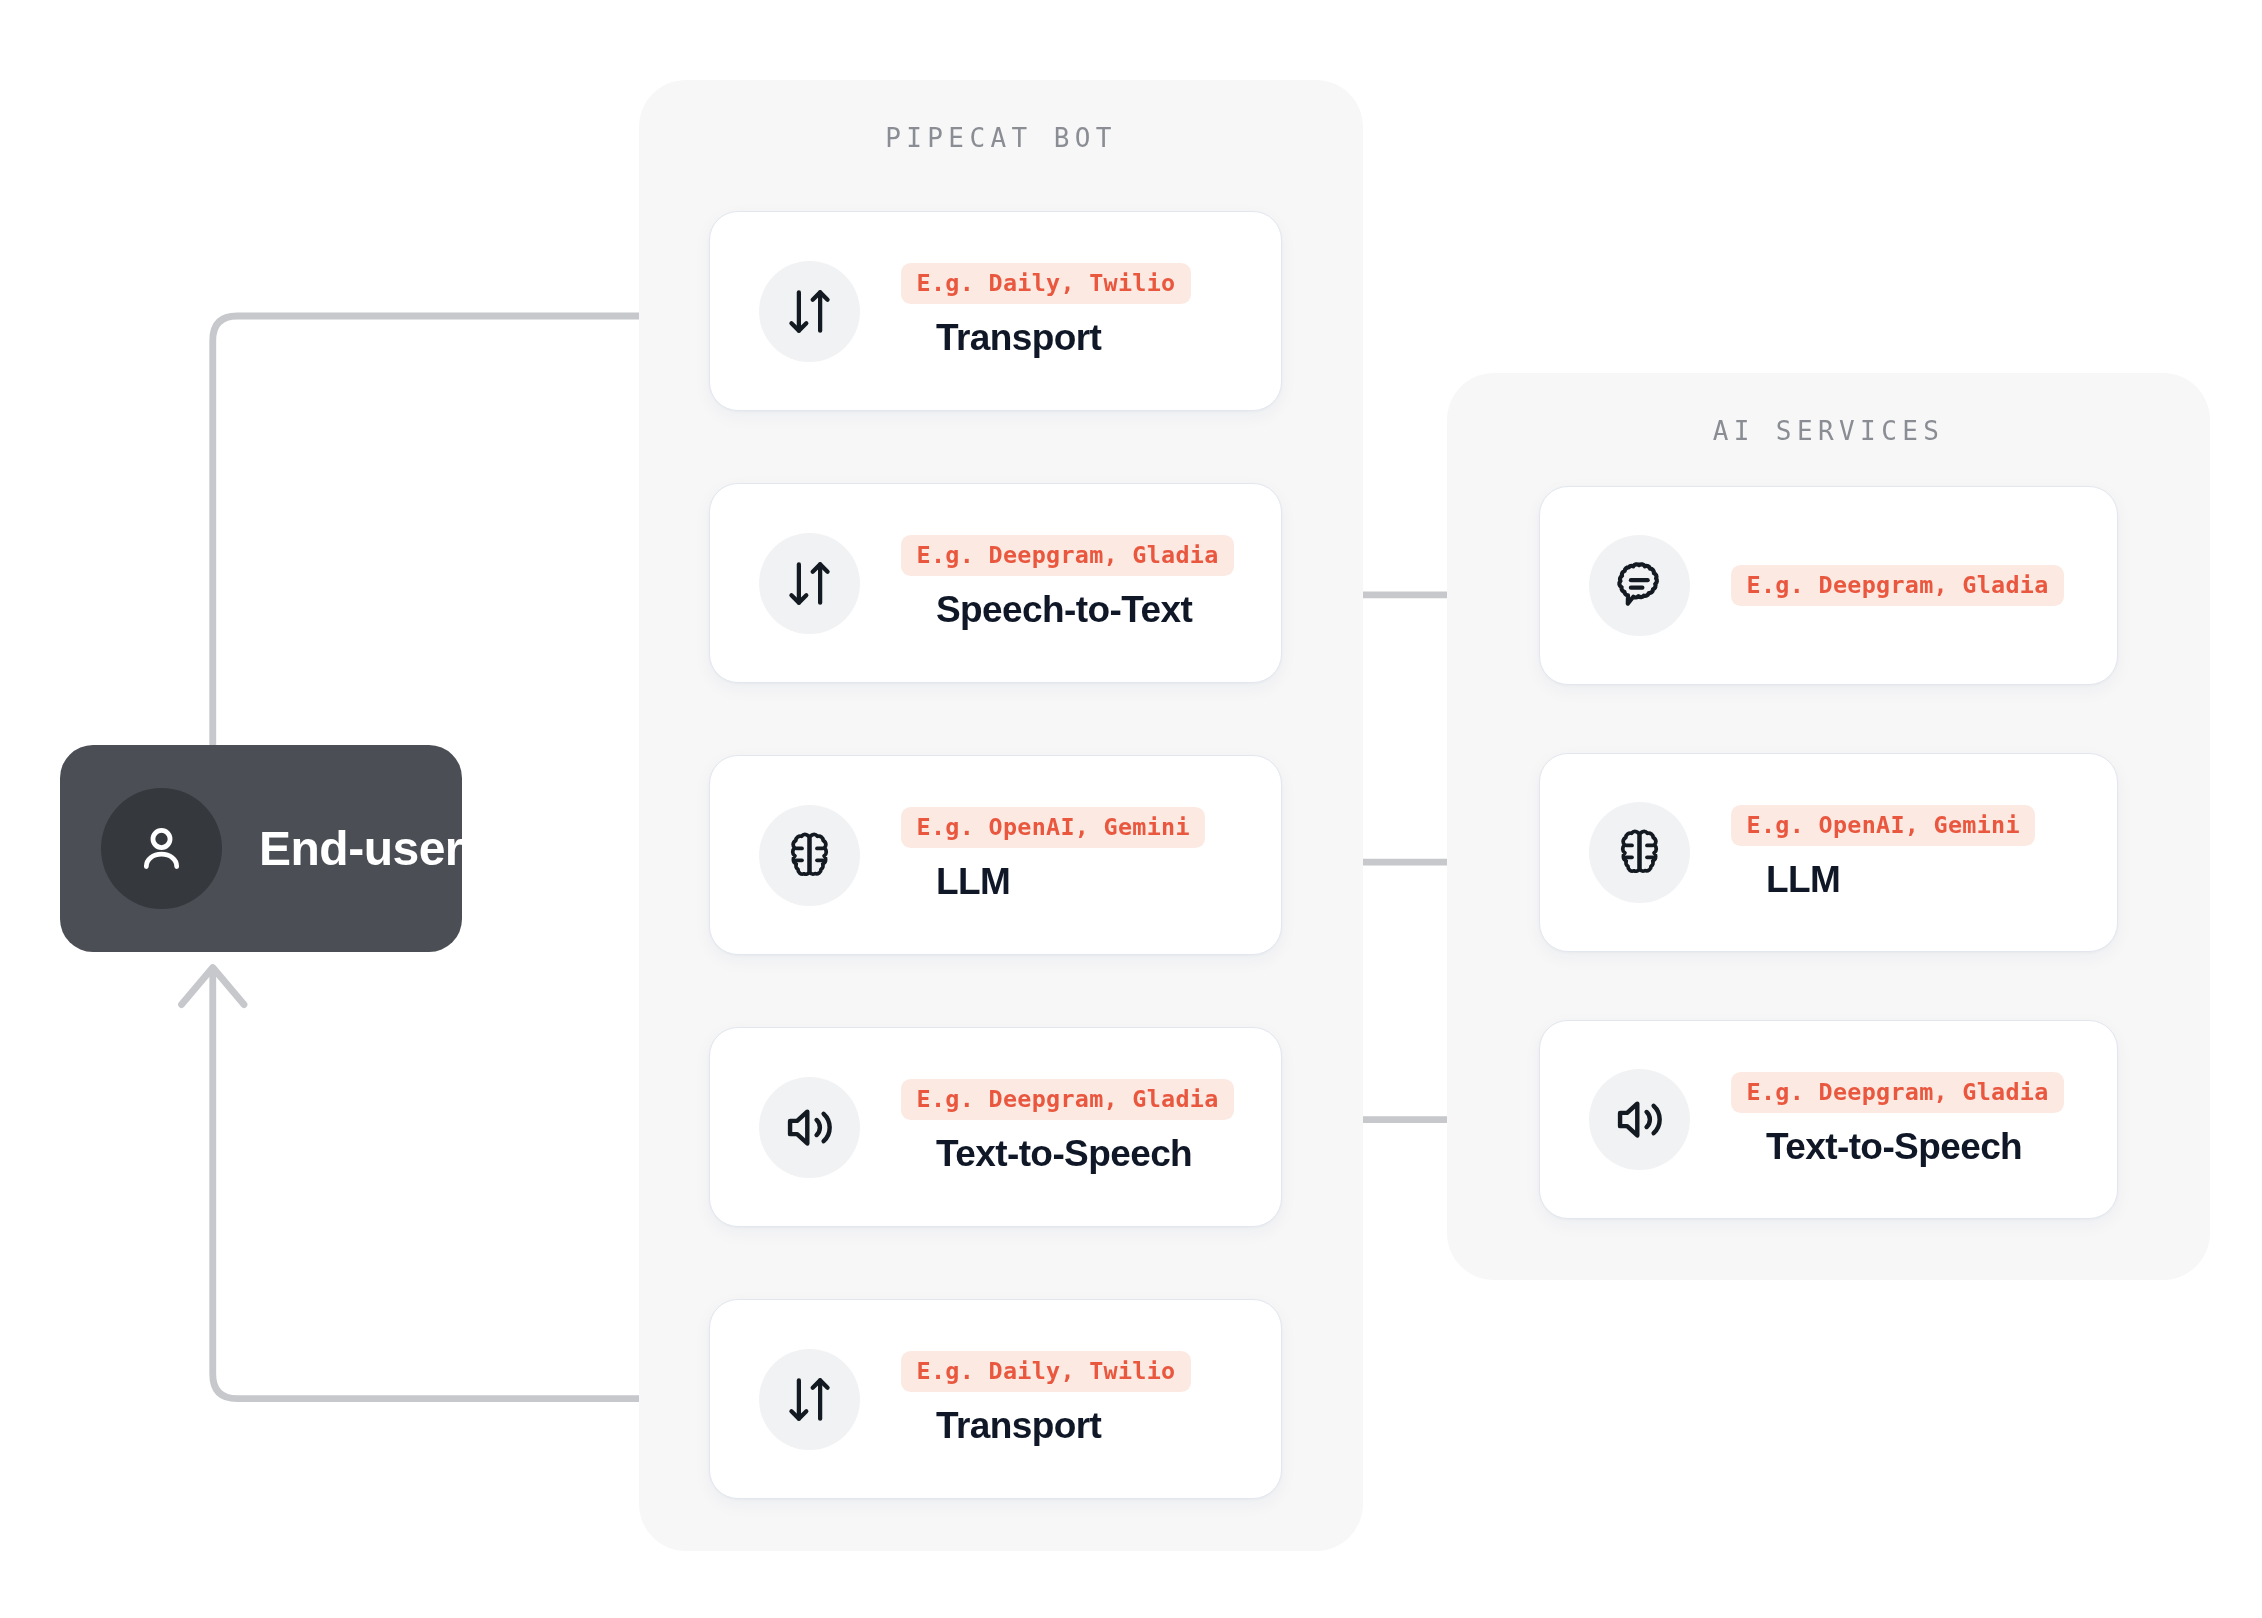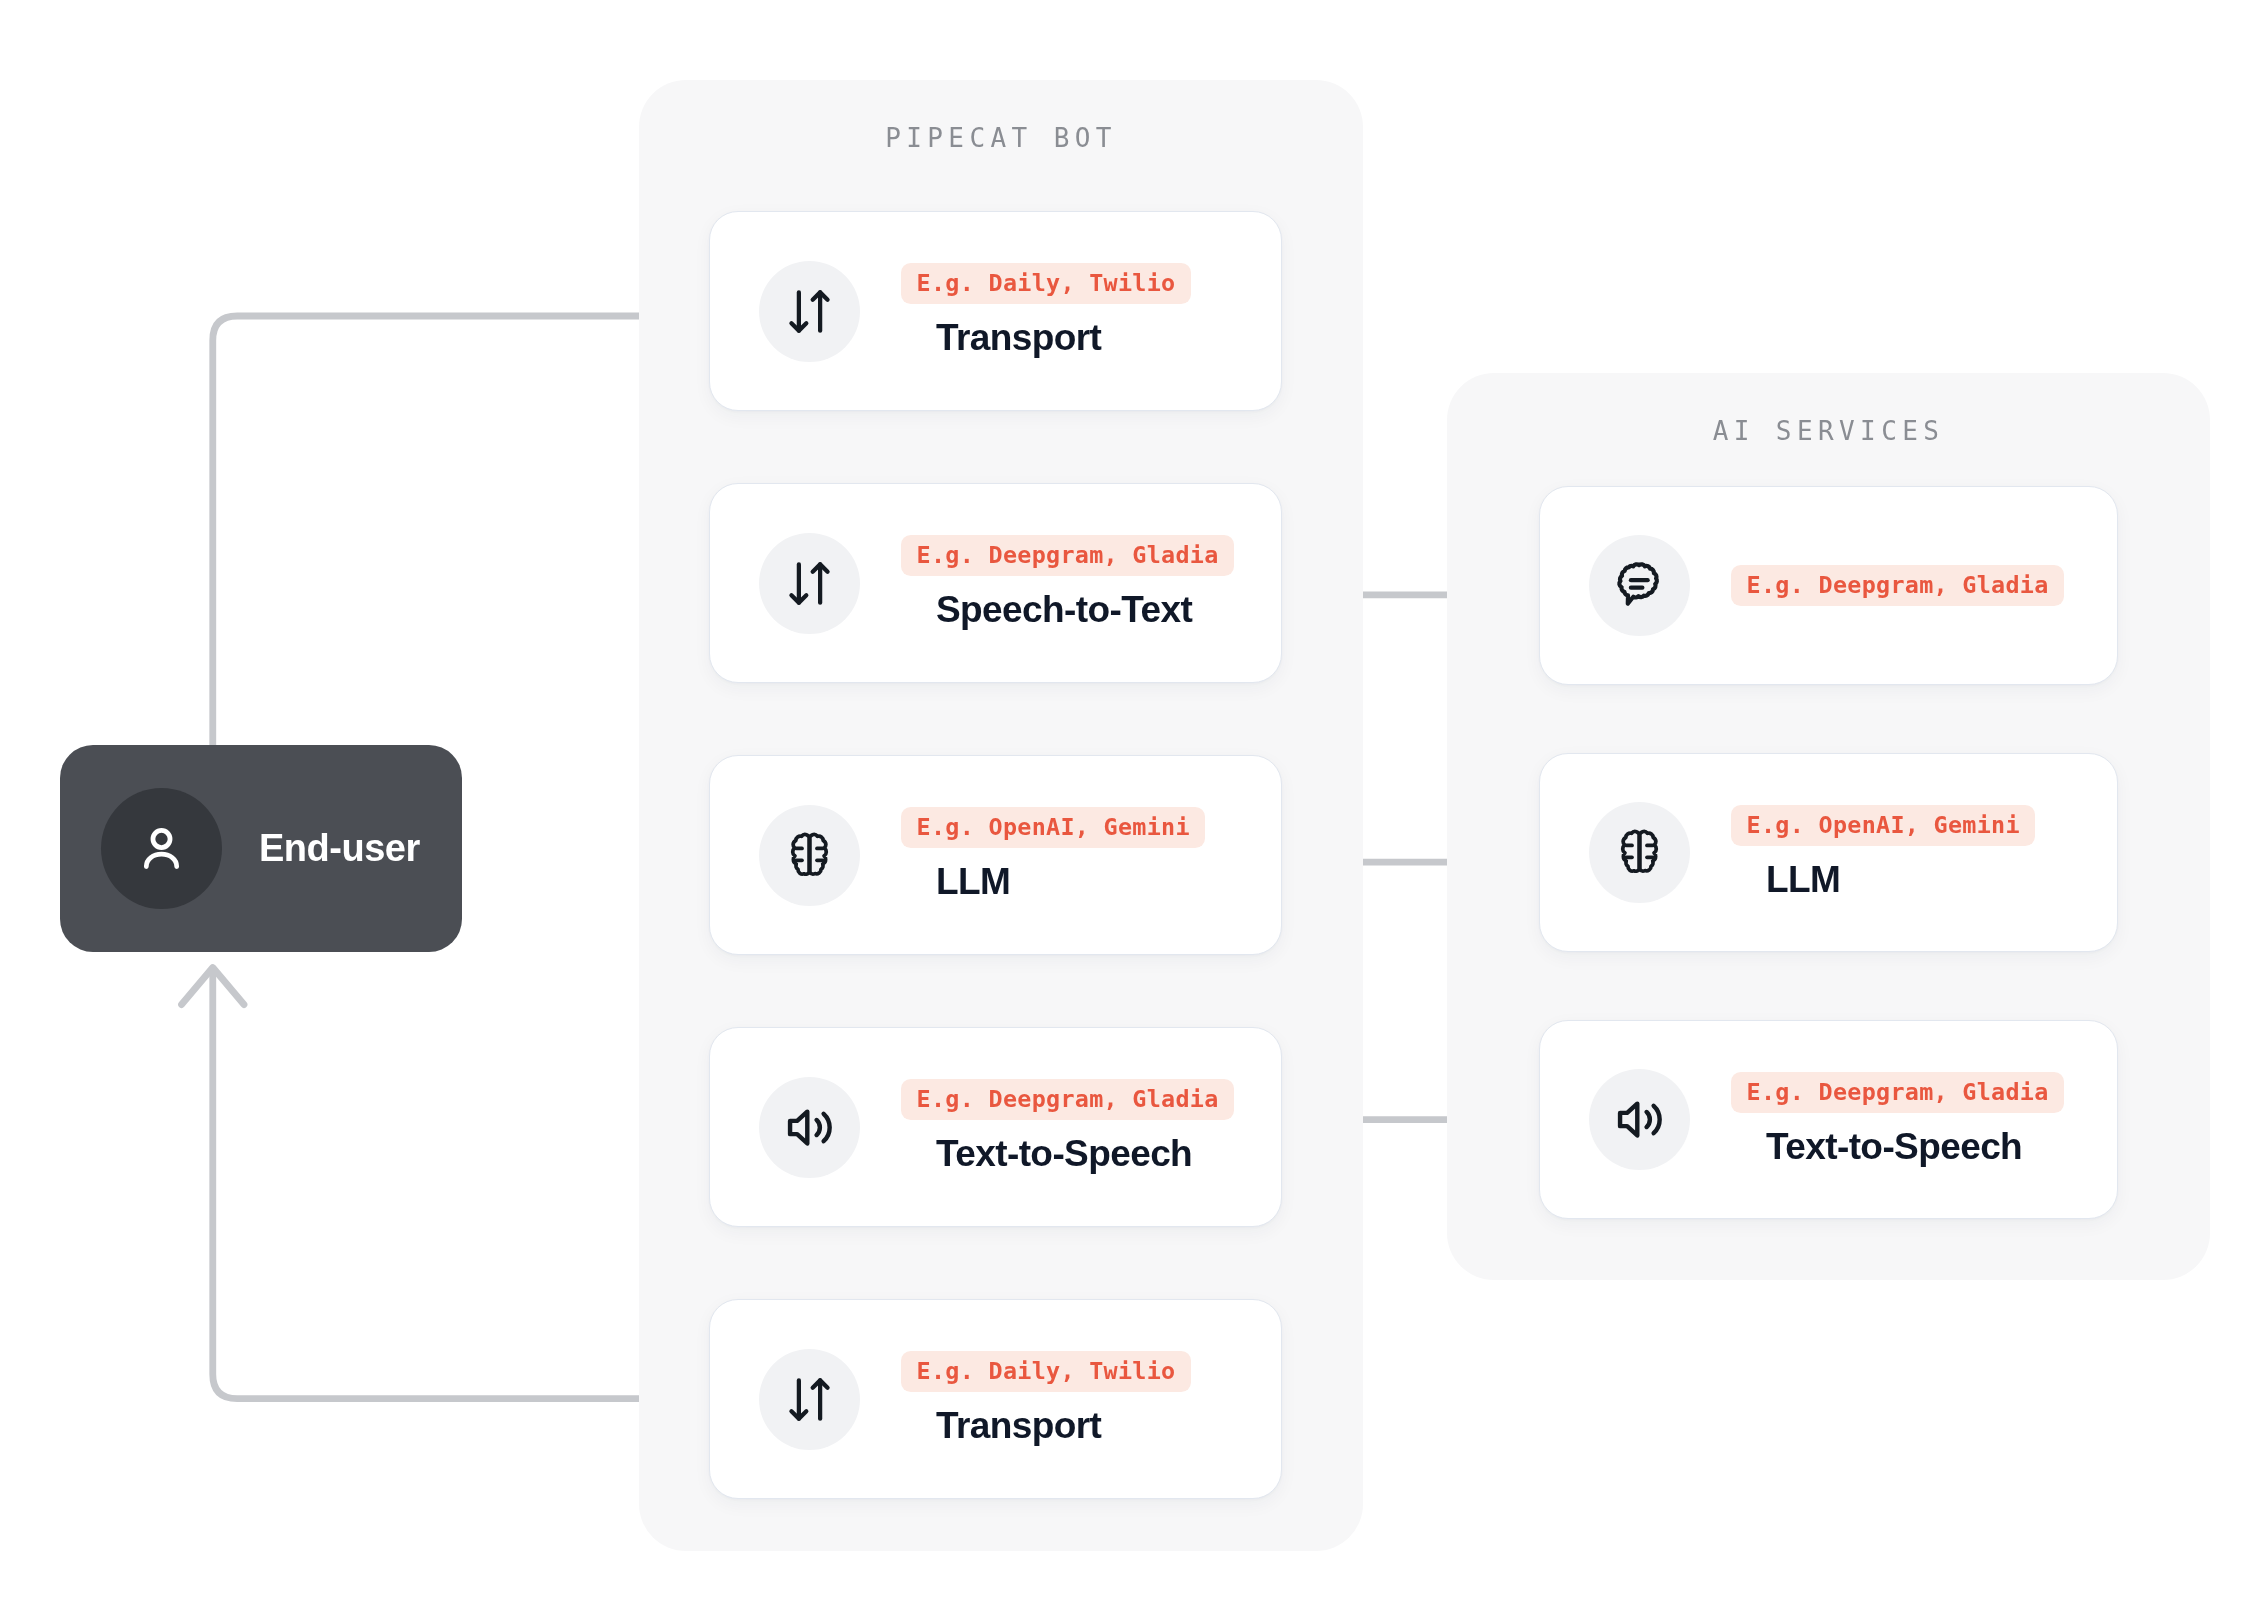--- a/index.html
+++ b/index.html
@@ -120,21 +120,21 @@
     width: 121px; height: 121px;
     margin-left: 41px;
     border-radius: 50%;
     background: #35383d;
     display: flex; align-items: center; justify-content: center;
     flex: 0 0 auto;
   }
   #enduser .eu-label {
     margin-left: 37px;
     color: #ffffff;
-    font-size: 38px;
+    font-size: 48px;
     font-weight: 700;
     letter-spacing: -0.5px;
     white-space: nowrap;
   }
 </style>
 </head>
 <body>
 
 <div id="canvas">
 

